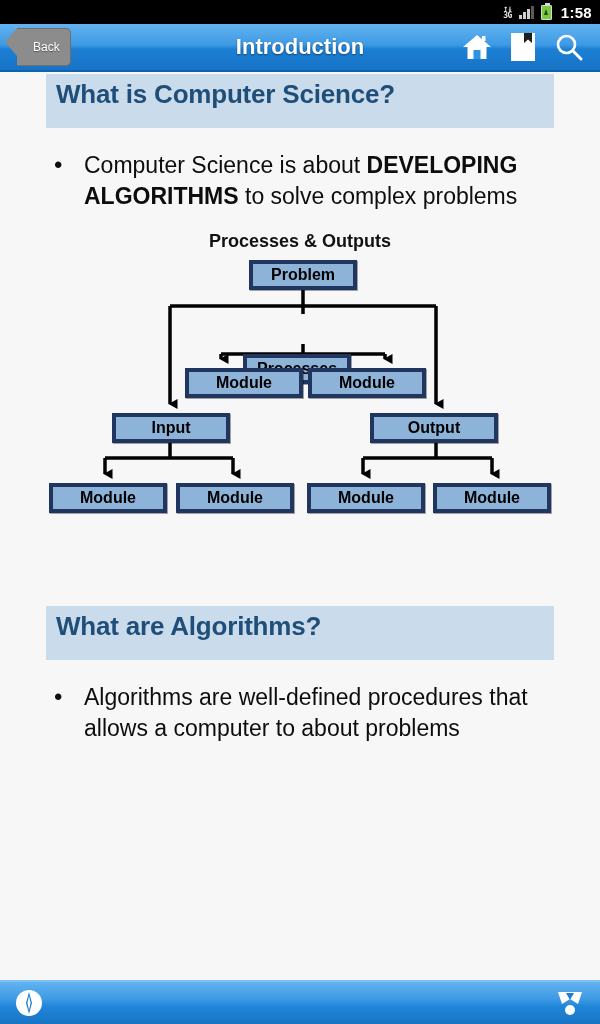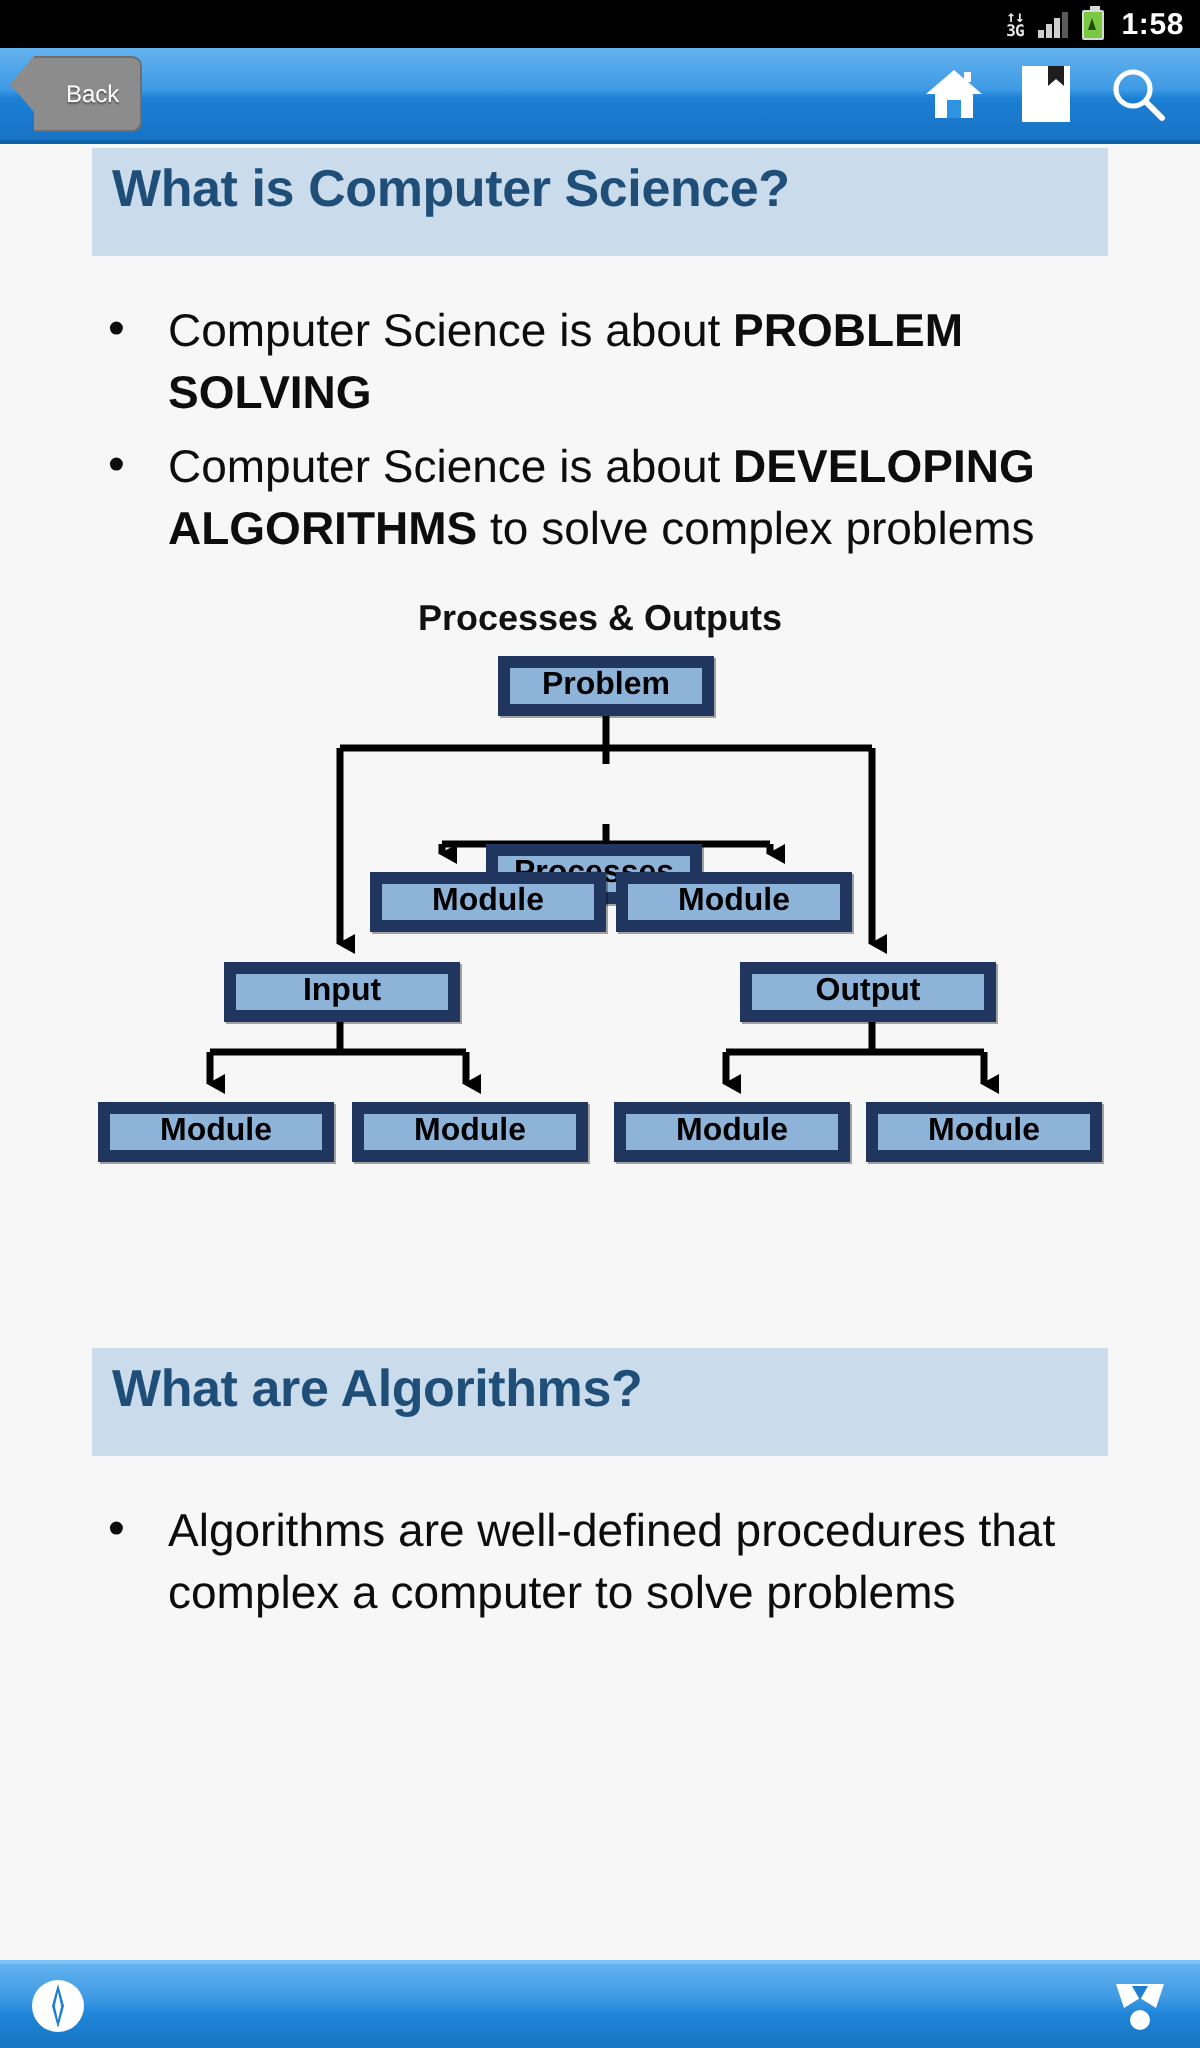--- a/index.html
+++ b/index.html
@@ -185,21 +185,21 @@
     padding-top: 2px;
   }
   .diagram-canvas {
     position: relative;
     width: 600px;
     height: 300px;
   }
   .node {
     position: absolute;
     background: #8db3d9;
-    border: 6px solid #701a75;
+    border: 4px solid #701a75;
     box-shadow: 1px 1px 0 rgba(0,0,0,.35);
     color: #000;
     font-size: 16px;
     font-weight: bold;
     display: flex;
     align-items: center;
     justify-content: center;
     height: 30px;
     cursor: pointer;
   }
@@ -241,20 +241,21 @@
         <i></i>
     </div>
     <div class="sb-battery"></div>
     <div class="sb-time">1:58</div>
   </div>
 
   <div class="header">
     <div class="back-btn">
       <span>Back</span>
     </div>
+    <div class="header-title">Introduction</div>
     <div class="header-icons">
       <span class="hicon">
         <svg width="30" height="28" viewBox="0 0 30 28">
           <path d="M15 2 L29 14 L24.5 14 L24.5 26 L5.5 26 L5.5 14 L1 14 Z" fill="#ffffff"></path>
           <rect x="11.5" y="17" width="7" height="9" fill="#2e93e0"></rect>
           <rect x="20" y="3" width="3.5" height="5" fill="#ffffff"></rect>
         </svg>
       </span>
       <span class="hicon">
         <svg width="26" height="30" viewBox="0 0 26 30">
@@ -269,21 +270,20 @@
         </svg>
       </span>
     </div>
   </div>
 
   <div class="content">
 
     <div class="section-heading">What is Computer Science?</div>
 
     <ul class="bullets">
-        <li><span>Computer Science is about </span><b>PROBLEM SOLVING</b></li>
         <li><span>Computer Science is about </span><b>DEVELOPING ALGORITHMS</b><span> to solve complex problems</span></li>
       </ul>
 
     <div class="diagram">
       <div class="diagram-title">
         <div>Processes &amp; Outputs</div>
       </div>
       <div class="diagram-canvas">
         <svg viewBox="0 0 600 300">
           <defs>
@@ -350,21 +350,21 @@
             <div class="node" style="left: 433px; top: 229px; width: 118px; background: rgb(141, 179, 217); border-color: rgb(33, 54, 94);">
               <span>Module</span>
             </div>
           </div>
       </div>
     </div>
 
     <div class="section-heading">What are Algorithms?</div>
 
     <ul class="bullets">
-        <li><span>Algorithms are well-defined procedures that complex a computer to solve problems</span></li>
+        <li><span>Algorithms are well-defined procedures that allows a computer to about problems</span></li>
       </ul>
 
   </div>
 
   <div class="bottombar">
     <span class="bicon">
       <svg width="30" height="30" viewBox="0 0 30 30">
         <circle cx="15" cy="15" r="13" fill="#ffffff"></circle>
         <path d="M15 4 L18 15 L15 26 L12 15 Z" fill="#1e7fd0"></path>
         <path d="M15 8 L16.6 15 L15 22 L13.4 15 Z" fill="#ffffff"></path>

